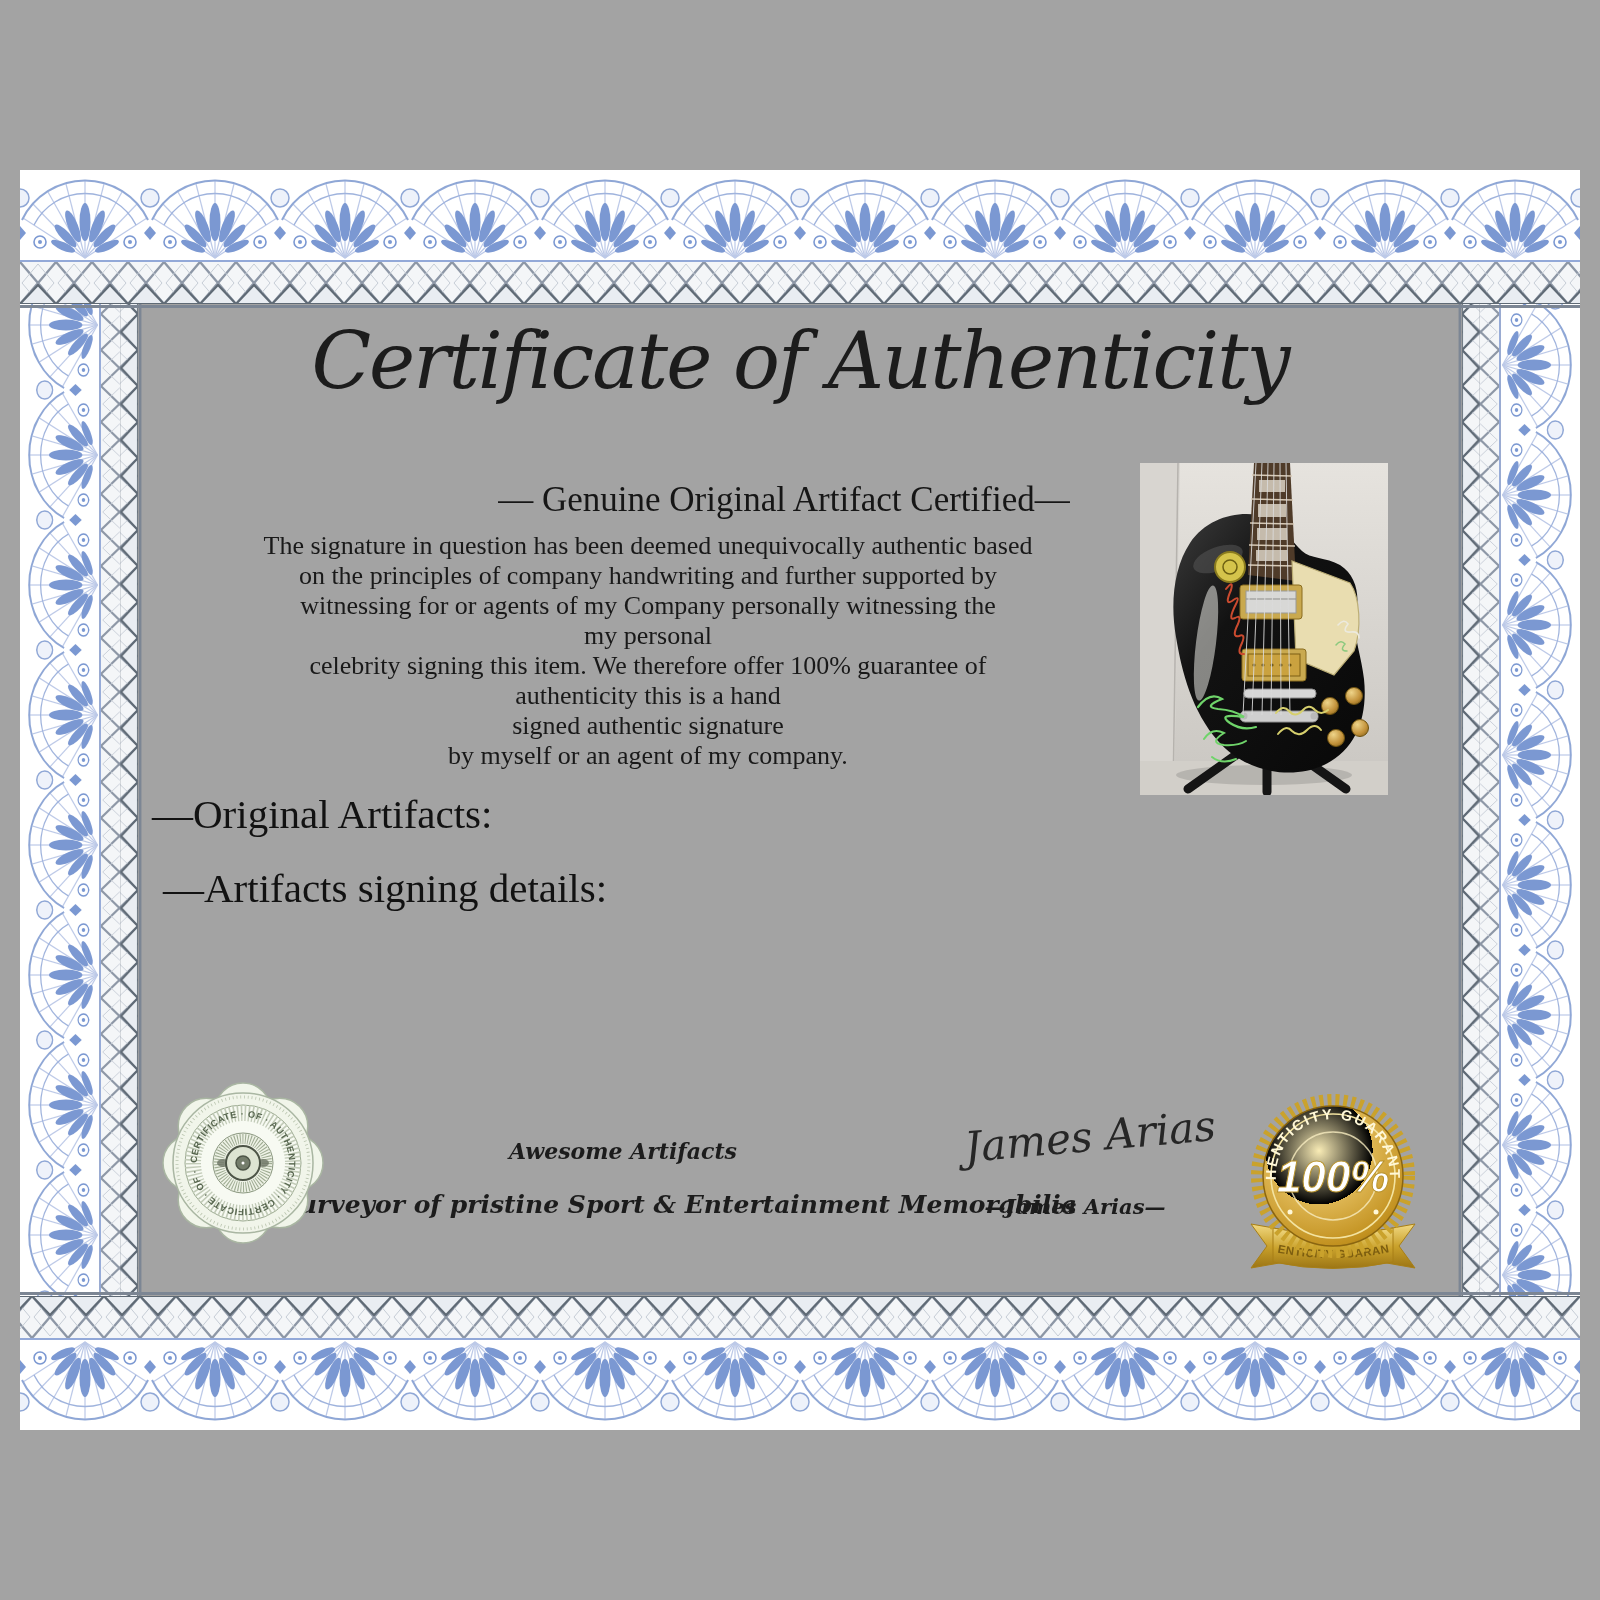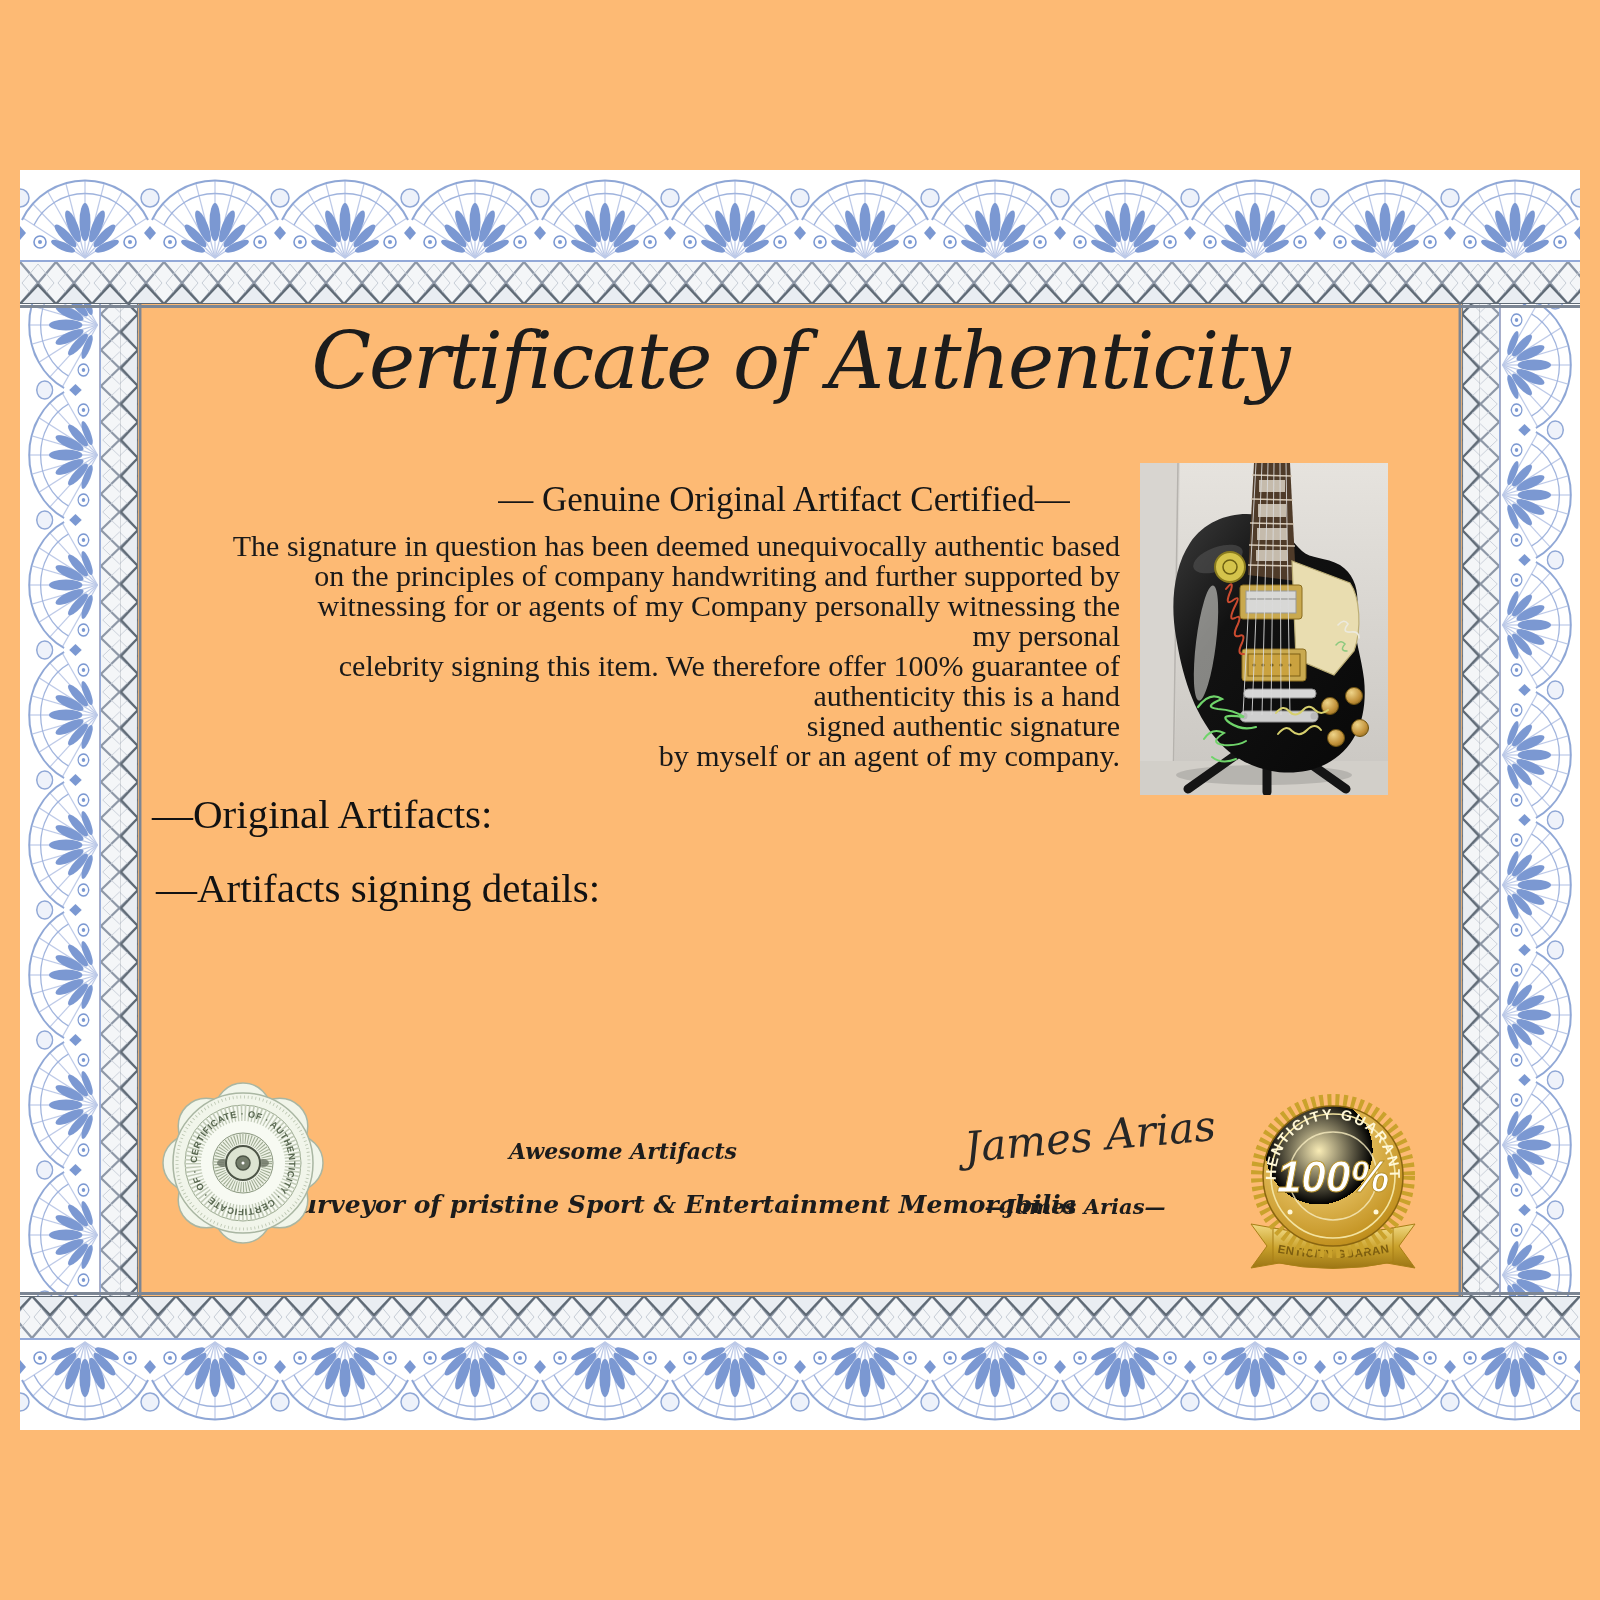--- a/index.html
+++ b/index.html
@@ -1,29 +1,29 @@
 <!DOCTYPE html>
 <html><head>
 <meta charset="utf-8">
 <style>
   html,body{margin:0;padding:0;background:#ffffff;}
-  .page{position:relative;width:1600px;height:1600px;background:#fdba74;overflow:hidden;
+  .page{position:relative;width:1600px;height:1600px;background:#a3a3a3;overflow:hidden;
         font-family:"Liberation Serif", serif;color:#111;}
   .abs{position:absolute;}
   .frame-svg{left:20px;top:170px;}
   .title{left:160px;top:316px;width:1280px;text-align:center;
          font-family:"DejaVu Serif", serif;font-style:italic;font-size:78px;
          letter-spacing:-2px;color:#0d0d0d;white-space:nowrap;}
   .subtitle{left:144px;top:480px;width:1280px;text-align:center;
             font-size:35px;color:#161616;white-space:nowrap;}
-  .body-block{left:160px;top:531px;width:960px;text-align:right;
-              font-size:30px;line-height:30px;color:#191919;}
+  .body-block{left:168px;top:531px;width:960px;text-align:center;
+              font-size:26px;line-height:30px;color:#191919;}
   .heading{font-size:41px;color:#121212;white-space:nowrap;}
   .h-orig{left:152px;top:790px;text-align:center;}
-  .h-sign{left:156px;top:864px;}
+  .h-sign{left:163px;top:864px;}
   .photo{left:1140px;top:463px;width:248px;height:332px;}
   .script{font-family:"DejaVu Serif", serif;font-style:italic;color:#1c1c1c;}
   .company-name{left:323px;top:1138px;width:600px;text-align:center;font-size:22px;font-weight:bold;white-space:nowrap;}
   .company-tagline{left:280px;top:1190px;width:700px;text-align:center;font-size:25px;font-weight:bold;white-space:nowrap;}
   .sig-script{left:960px;top:1112px;width:260px;text-align:center;font-size:42px;
               transform:rotate(-5deg);color:#262626;white-space:nowrap;}
   .sig-label{left:930px;top:1194px;width:290px;text-align:center;font-size:21px;font-weight:bold;white-space:nowrap;}
   .seal{left:162px;top:1082px;}
   .badge{left:1243px;top:1092px;}
 </style>

